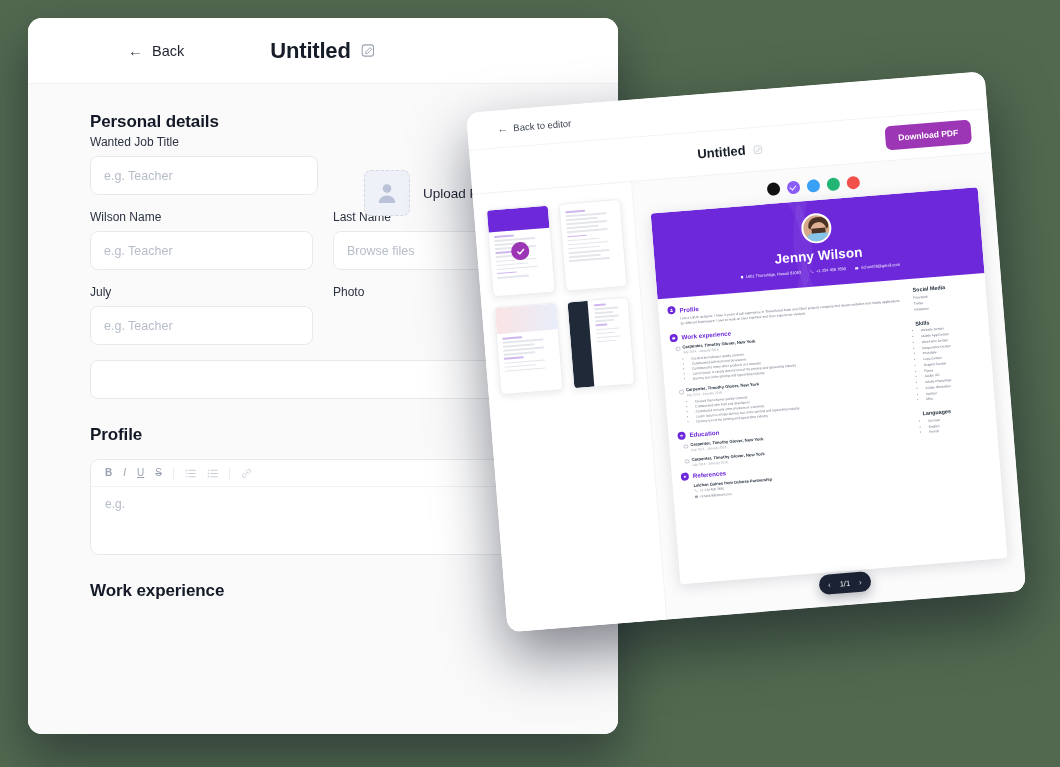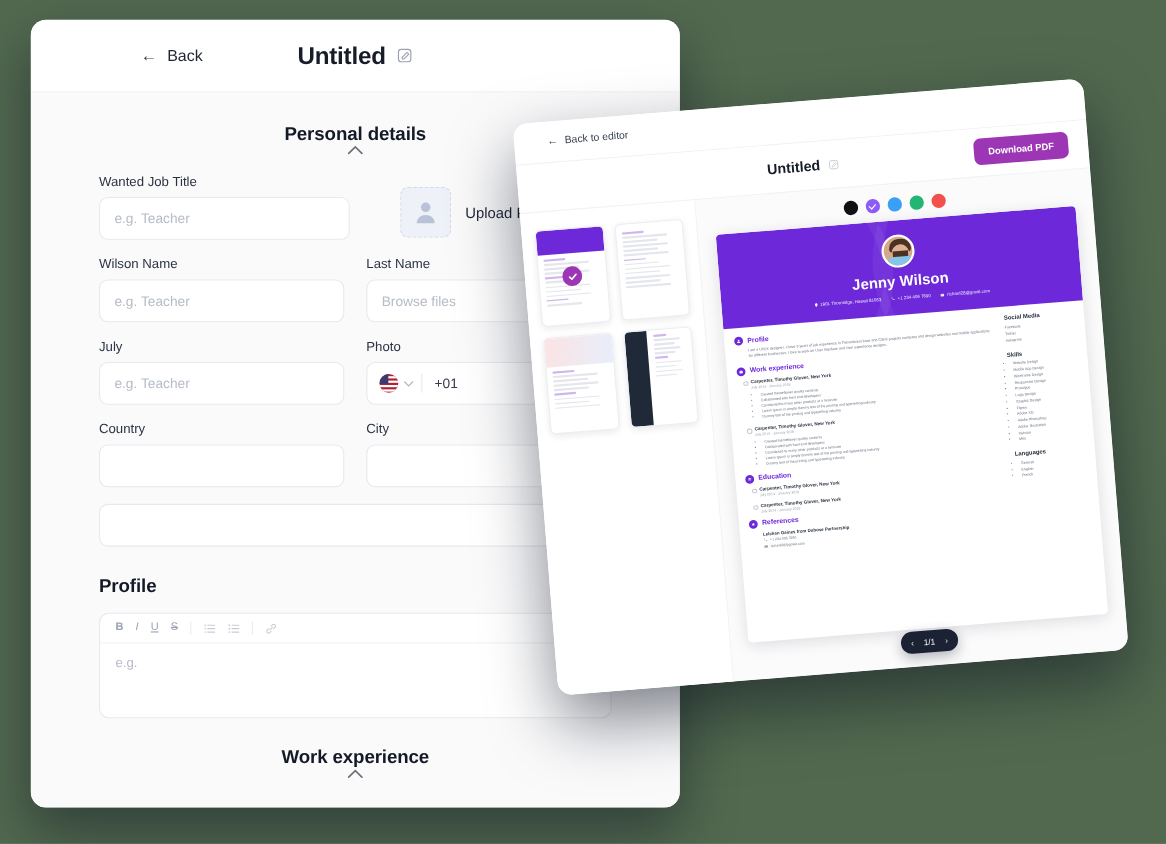--- a/index.html
+++ b/index.html
@@ -42,21 +42,21 @@
   .doc-title { font-size: 22px; font-weight: 700; color: #161c28; letter-spacing: -.2px; }
   .edit-ico { width: 15px; height: 15px; display: block; }
 
   .editor-body {
     background: #fafafb;
     height: calc(100% - 66px);
     padding: 28px 62px 0 62px;
     overflow: hidden;
   }
   .section-head {
-    display: flex; align-items: center; justify-content: space-between; flex-direction: column;
+    display: flex; align-items: center; justify-content: space-between;
   }
   .section-title { font-size: 17px; font-weight: 700; color: #131926; letter-spacing: -.1px; }
   .chev { width: 14px; height: 9px; opacity: .75; }
   .section-sub { font-size: 11.5px; color: #7c8494; margin-top: 9px; line-height: 1.45; }
 
   .field-label {
     font-size: 12px; color: #2b3242; margin-bottom: 7px; font-weight: 400;
     display: flex; align-items: center; gap: 6px;
   }
   .info-ico { width: 12px; height: 12px; flex: 0 0 auto; opacity: .55; }
@@ -336,21 +336,21 @@
 
     <div class="editor-body">
 
       <div class="section-head">
         <div class="section-title">Personal details</div>
         <svg class="chev" viewBox="0 0 14 9">
           <path d="M1 7.5L7 1.5l6 6" stroke="#3b4150" stroke-width="1.5" fill="none" stroke-linecap="round"></path>
         </svg>
       </div>
 
-      <div class="fblock" style="width:228px;margin-top:17px;">
+      <div class="fblock" style="width:228px;margin-top:3px;">
         <div class="field-label">Wanted Job Title</div>
         <div class="inp">e.g. Teacher</div>
       </div>
 
       <div class="row2 fblock">
         <div>
           <div class="field-label">Wilson Name</div>
           <div class="inp">e.g. Teacher</div>
         </div>
         <div>
@@ -359,47 +359,23 @@
         </div>
       </div>
 
       <div class="row2 fblock">
         <div>
           <div class="field-label">July</div>
           <div class="inp">e.g. Teacher</div>
         </div>
         <div>
           <div class="field-label">Photo</div>
-          <div class="inp phone-inp">
-            <span class="flag">
-              <i style="top:2px"></i>
-                <i style="top:6px"></i>
-                <i style="top:10px"></i>
-                <i style="top:14px"></i>
-                <b></b>
-            </span>
-            <svg class="flag-chev" viewBox="0 0 10 6">
-              <path d="M1 1l4 4 4-4" stroke="#6b7280" stroke-width="1.3" fill="none" stroke-linecap="round"></path>
-            </svg>
-            <span class="ph-div"></span>
-            <span class="ph-code">+01</span>
-          </div>
-        </div>
-      </div>
-
-      <div class="row2 fblock">
-        <div>
-          <div class="field-label">Country</div>
-          <div class="inp"></div>
-        </div>
-        <div>
-          <div class="field-label">City</div>
-          <div class="inp"></div>
-        </div>
-      </div>
+        </div>
+      </div>
+
 
       <div class="fblock">
         <div class="inp"></div>
       </div>
 
       <div class="sec-spacer">
         <div class="section-title">Profile</div>
         <div class="rte">
           <div class="rte-bar">
             <span style="font-weight:700">B</span>

